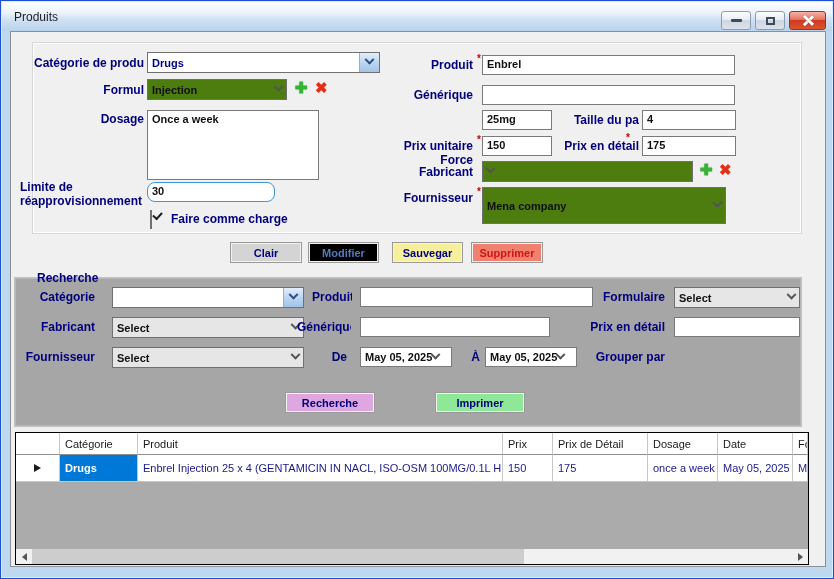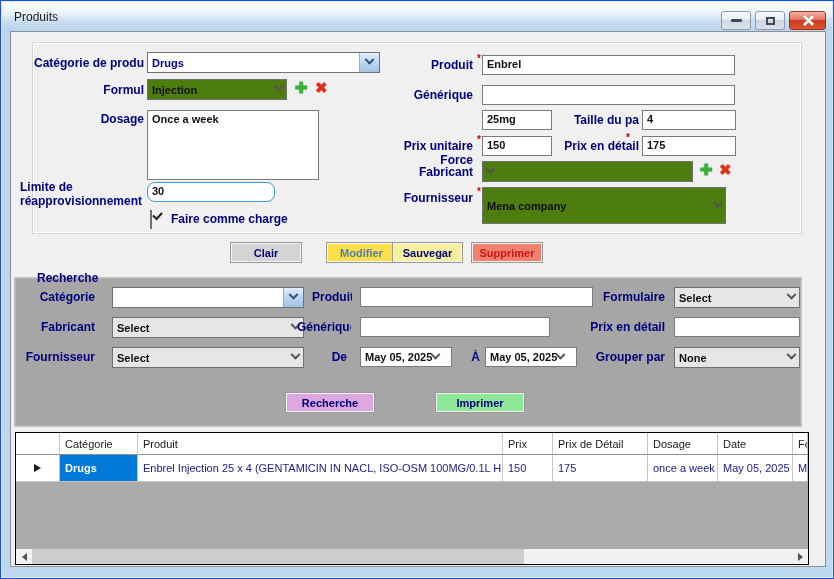--- a/index.html
+++ b/index.html
@@ -131,21 +131,21 @@
 
     <span class="abs lbl r" style="left:330px;top:159px;width:132px;">Fournisseur</span>
     <span class="abs req" style="left:466px;top:154px;">*</span>
     <div class="abs combo" style="left:471px;top:155px;width:244px;height:37px;">
       <span class="ctext">Mena company</span>
       <span class="chev"></span>
     </div>
 
     
     <div class="abs btn" style="left:219px;top:210px;width:72px;height:21px;background:#d4d4d4;color:#00007d;">Clair</div>
-    <div class="abs btn" style="left:315px;top:210px;width:71px;height:21px;background:#fde047;color:#4f7cc0;">Modifier</div>
+    <div class="abs btn" style="left:297px;top:210px;width:71px;height:21px;background:#000000;color:#4f7cc0;">Modifier</div>
     <div class="abs btn" style="left:381px;top:210px;width:71px;height:21px;background:#f5ef9e;color:#00007d;">Sauvegar</div>
     <div class="abs btn" style="left:460px;top:210px;width:72px;height:21px;background:#f0816f;color:#d41414;">Supprimer</div>
 
     
     <div class="abs searchbox" style="left:3px;top:245px;width:788px;height:150px;"></div>
     <span class="abs lbl" style="left:26px;top:239px;background:transparent;">Recherche</span>
 
     <span class="abs lbl r" style="left:8px;top:258px;width:76px;">Catégorie</span>
     <div class="abs combo white" style="left:101px;top:255px;width:192px;height:21px;">
       <span class="ctext"></span>
@@ -180,24 +180,20 @@
     <div class="abs tbox" style="left:349px;top:315px;width:92px;height:20px;display:flex;align-items:center;">
       <span class="ctext">May 05, 2025</span>
       <span class="chev"></span>
     </div>
     <span class="abs lbl r" style="left:453px;top:318px;width:16px;">À</span>
     <div class="abs tbox" style="left:474px;top:315px;width:92px;height:20px;display:flex;align-items:center;">
       <span class="ctext">May 05, 2025</span>
       <span class="chev"></span>
     </div>
     <span class="abs lbl r" style="left:560px;top:318px;width:94px;">Grouper par</span>
-    <div class="abs combo" style="left:663px;top:315px;width:126px;height:21px;background:#e6e6e6;">
-      <span class="ctext">None</span>
-      <span class="chev"></span>
-    </div>
 
     <div class="abs btn" style="left:274px;top:360px;width:90px;height:21px;background:#dfa7df;color:#00007d;">Recherche</div>
     <div class="abs btn" style="left:424px;top:360px;width:90px;height:21px;background:#8ee897;color:#00007d;">Imprimer</div>
 
     
     <div class="abs grid" style="left:4px;top:400px;width:794px;height:133px;">
       <div class="grow ghead" style="height:22px;">
         <div class="gcell w0"></div>
         <div class="gcell w1">Catégorie</div>
         <div class="gcell w2">Produit</div>

